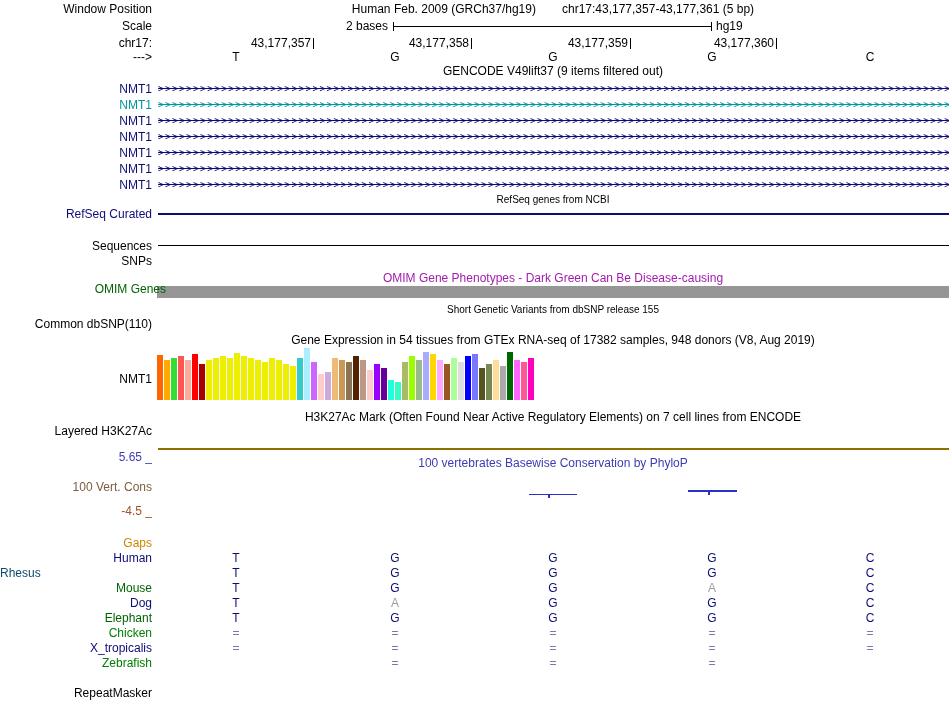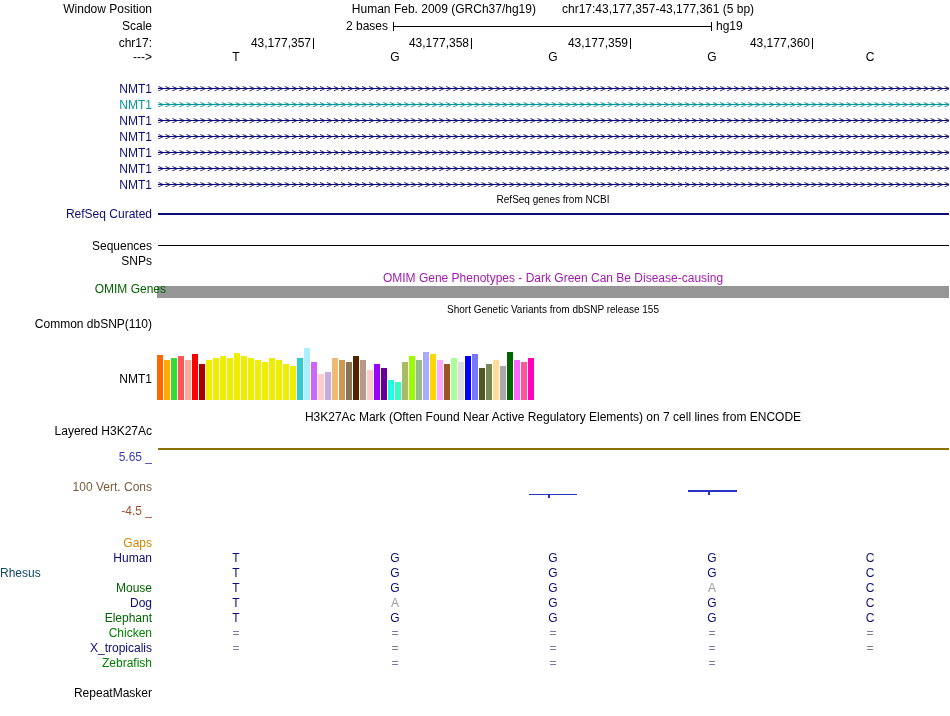--- a/index.html
+++ b/index.html
@@ -26,54 +26,57 @@
 
   <div class="lbl" style="top:19px">Scale</div>
   <div class="abs" style="top:19px;left:240px;width:148px;text-align:right">2 bases</div>
   <div class="abs" style="top:22px;left:393px;width:317px;height:9px;border-left:1px solid #000;border-right:1px solid #000;background-image:linear-gradient(to bottom,transparent 4px,#000 4px,#000 5px,transparent 5px)"></div>
   <div class="abs" style="top:19px;left:716px">hg19</div>
 
   <div class="lbl" style="top:36px">chr17:</div>
 
   <div class="lbl" style="top:50px">---&gt;</div>
 
+  <div class="ct" style="top:64px">GENCODE V49lift37 (9 items filtered out)</div>
 
   <div class="ct sm" style="top:194px">RefSeq genes from NCBI</div>
   <div class="lbl" style="top: 207px; color: rgb(12, 12, 120);">RefSeq Curated</div>
   <div class="abs" style="top: 213px; left: 158px; width: 791px; height: 2px; background: rgb(12, 12, 120);"></div>
 
   <div class="lbl" style="top:239px">Sequences</div>
   <div class="abs" style="top: 245px; left: 158px; width: 791px; height: 1px; background: rgb(0, 0, 0);"></div>
 
   <div class="lbl" style="top:254px">SNPs</div>
 
   <div class="ct" style="top: 271px; color: #a21caf;">OMIM Gene Phenotypes - Dark Green Can Be Disease-causing</div>
   <div class="abs" style="top: 286px; left: 157px; width: 792px; height: 12px; background: rgb(150, 150, 150);"></div>
   <div class="lbl" style="top: 282px; color: rgb(0, 100, 0); padding-left: 14px;">OMIM Genes</div>
 
   <div class="ct sm" style="top:304px">Short Genetic Variants from dbSNP release 155</div>
   <div class="lbl" style="top:317px">Common dbSNP(110)</div>
 
+  <div class="ct" style="top:333px">Gene Expression in 54 tissues from GTEx RNA-seq of 17382 samples, 948 donors (V8, Aug 2019)</div>
   <div class="lbl" style="top:372px">NMT1</div>
 
   <div class="ct" style="top:410px">H3K27Ac Mark (Often Found Near Active Regulatory Elements) on 7 cell lines from ENCODE</div>
   <div class="lbl" style="top:424px">Layered H3K27Ac</div>
   <div class="abs" style="top: 448px; left: 158px; width: 791px; height: 2px; background: rgb(140, 112, 0);"></div>
 
   <div class="lbl" style="top: 450px; color: rgb(60, 60, 180);">5.65 _</div>
+  <div class="ct" style="top: 456px; color: rgb(60, 60, 180);">100 vertebrates Basewise Conservation by PhyloP</div>
   <div class="lbl" style="top: 480px; color: rgb(125, 92, 60);">100 Vert. Cons</div>
   <div class="lbl" style="top: 504px; color: rgb(160, 82, 45);">-4.5 _</div>
 
 
   <div class="lbl" style="top:686px">RepeatMasker</div>
 
 <div style="position: absolute; left: 224px; top: 36px; width: 90px; text-align: right; white-space: nowrap;"><span>43,177,357</span><span style="display: inline-block; width: 1px; height: 11px; background: rgb(0, 0, 0); margin-left: 2px; vertical-align: -2px;"></span></div>
     <div style="position: absolute; left: 382px; top: 36px; width: 90px; text-align: right; white-space: nowrap;"><span>43,177,358</span><span style="display: inline-block; width: 1px; height: 11px; background: rgb(0, 0, 0); margin-left: 2px; vertical-align: -2px;"></span></div>
     <div style="position: absolute; left: 541px; top: 36px; width: 90px; text-align: right; white-space: nowrap;"><span>43,177,359</span><span style="display: inline-block; width: 1px; height: 11px; background: rgb(0, 0, 0); margin-left: 2px; vertical-align: -2px;"></span></div>
-    <div style="position: absolute; left: 723px; top: 36px; width: 90px; text-align: right; white-space: nowrap;"><span>43,177,360</span><span style="display: inline-block; width: 1px; height: 11px; background: rgb(0, 0, 0); margin-left: 2px; vertical-align: -2px;"></span></div>
+    <div style="position: absolute; left: 687px; top: 36px; width: 90px; text-align: right; white-space: nowrap;"><span>43,177,360</span><span style="display: inline-block; width: 1px; height: 11px; background: rgb(0, 0, 0); margin-left: 2px; vertical-align: -2px;"></span></div>
     <div style="position: absolute; left: 224px; top: 50px; width: 24px; text-align: center;">T</div>
     <div style="position: absolute; left: 383px; top: 50px; width: 24px; text-align: center;">G</div>
     <div style="position: absolute; left: 541px; top: 50px; width: 24px; text-align: center;">G</div>
     <div style="position: absolute; left: 700px; top: 50px; width: 24px; text-align: center;">G</div>
     <div style="position: absolute; left: 858px; top: 50px; width: 24px; text-align: center;">C</div>
     <div style="position: absolute; left: 0px; top: 82px; width: 152px; text-align: right; color: rgb(12, 12, 120);">NMT1</div>
     <div style="position: absolute; left: 158px; top: 82px; width: 791px; height: 13px; overflow: hidden; color: rgb(12, 12, 120); white-space: nowrap; font: 10px / 13px &quot;DejaVu Sans Mono&quot;, monospace; letter-spacing: 1px; background-image: linear-gradient(transparent 6px, rgb(12, 12, 120) 6px, rgb(12, 12, 120) 7px, transparent 7px);">&gt;&gt;&gt;&gt;&gt;&gt;&gt;&gt;&gt;&gt;&gt;&gt;&gt;&gt;&gt;&gt;&gt;&gt;&gt;&gt;&gt;&gt;&gt;&gt;&gt;&gt;&gt;&gt;&gt;&gt;&gt;&gt;&gt;&gt;&gt;&gt;&gt;&gt;&gt;&gt;&gt;&gt;&gt;&gt;&gt;&gt;&gt;&gt;&gt;&gt;&gt;&gt;&gt;&gt;&gt;&gt;&gt;&gt;&gt;&gt;&gt;&gt;&gt;&gt;&gt;&gt;&gt;&gt;&gt;&gt;&gt;&gt;&gt;&gt;&gt;&gt;&gt;&gt;&gt;&gt;&gt;&gt;&gt;&gt;&gt;&gt;&gt;&gt;&gt;&gt;&gt;&gt;&gt;&gt;&gt;&gt;&gt;&gt;&gt;&gt;&gt;&gt;&gt;&gt;&gt;&gt;&gt;&gt;&gt;&gt;&gt;&gt;&gt;&gt;&gt;&gt;&gt;&gt;&gt;&gt;&gt;&gt;&gt;&gt;&gt;&gt;&gt;&gt;&gt;&gt;&gt;&gt;&gt;&gt;&gt;&gt;&gt;&gt;&gt;&gt;&gt;&gt;&gt;&gt;&gt;&gt;&gt;&gt;&gt;&gt;&gt;&gt;&gt;&gt;&gt;&gt;&gt;&gt;&gt;&gt;&gt;&gt;&gt;&gt;&gt;&gt;&gt;&gt;&gt;&gt;&gt;&gt;&gt;&gt;&gt;&gt;&gt;&gt;&gt;&gt;&gt;&gt;&gt;&gt;&gt;&gt;&gt;&gt;&gt;&gt;&gt;&gt;&gt;&gt;&gt;&gt;&gt;&gt;&gt;&gt;</div>
     <div style="position: absolute; left: 0px; top: 98px; width: 152px; text-align: right; color: rgb(0, 150, 160);">NMT1</div>
     <div style="position: absolute; left: 158px; top: 98px; width: 791px; height: 13px; overflow: hidden; color: rgb(0, 150, 160); white-space: nowrap; font: 10px / 13px &quot;DejaVu Sans Mono&quot;, monospace; letter-spacing: 1px; background-image: linear-gradient(transparent 6px, rgb(0, 150, 160) 6px, rgb(0, 150, 160) 7px, transparent 7px);">&gt;&gt;&gt;&gt;&gt;&gt;&gt;&gt;&gt;&gt;&gt;&gt;&gt;&gt;&gt;&gt;&gt;&gt;&gt;&gt;&gt;&gt;&gt;&gt;&gt;&gt;&gt;&gt;&gt;&gt;&gt;&gt;&gt;&gt;&gt;&gt;&gt;&gt;&gt;&gt;&gt;&gt;&gt;&gt;&gt;&gt;&gt;&gt;&gt;&gt;&gt;&gt;&gt;&gt;&gt;&gt;&gt;&gt;&gt;&gt;&gt;&gt;&gt;&gt;&gt;&gt;&gt;&gt;&gt;&gt;&gt;&gt;&gt;&gt;&gt;&gt;&gt;&gt;&gt;&gt;&gt;&gt;&gt;&gt;&gt;&gt;&gt;&gt;&gt;&gt;&gt;&gt;&gt;&gt;&gt;&gt;&gt;&gt;&gt;&gt;&gt;&gt;&gt;&gt;&gt;&gt;&gt;&gt;&gt;&gt;&gt;&gt;&gt;&gt;&gt;&gt;&gt;&gt;&gt;&gt;&gt;&gt;&gt;&gt;&gt;&gt;&gt;&gt;&gt;&gt;&gt;&gt;&gt;&gt;&gt;&gt;&gt;&gt;&gt;&gt;&gt;&gt;&gt;&gt;&gt;&gt;&gt;&gt;&gt;&gt;&gt;&gt;&gt;&gt;&gt;&gt;&gt;&gt;&gt;&gt;&gt;&gt;&gt;&gt;&gt;&gt;&gt;&gt;&gt;&gt;&gt;&gt;&gt;&gt;&gt;&gt;&gt;&gt;&gt;&gt;&gt;&gt;&gt;&gt;&gt;&gt;&gt;&gt;&gt;&gt;&gt;&gt;&gt;&gt;&gt;&gt;&gt;&gt;&gt;&gt;</div>
     <div style="position: absolute; left: 0px; top: 114px; width: 152px; text-align: right; color: rgb(12, 12, 120);">NMT1</div>

